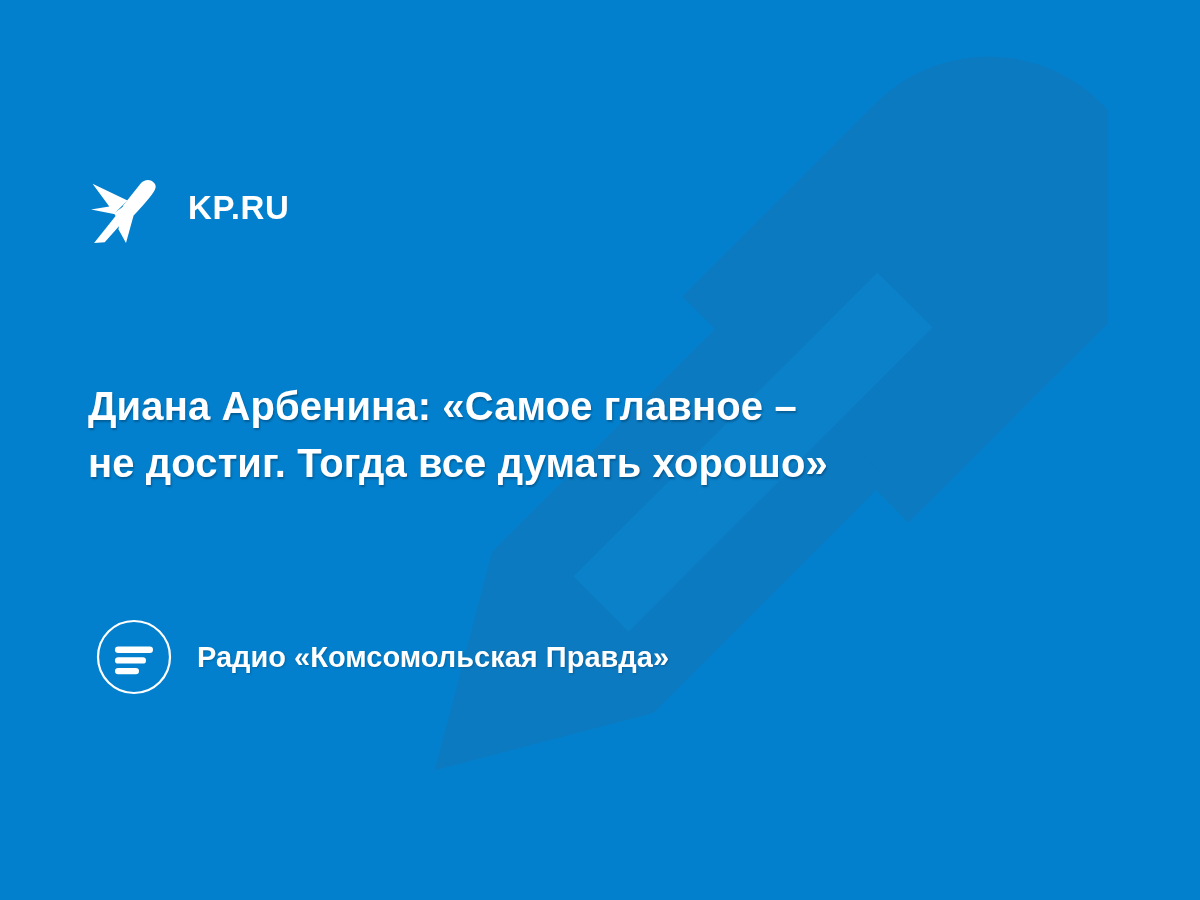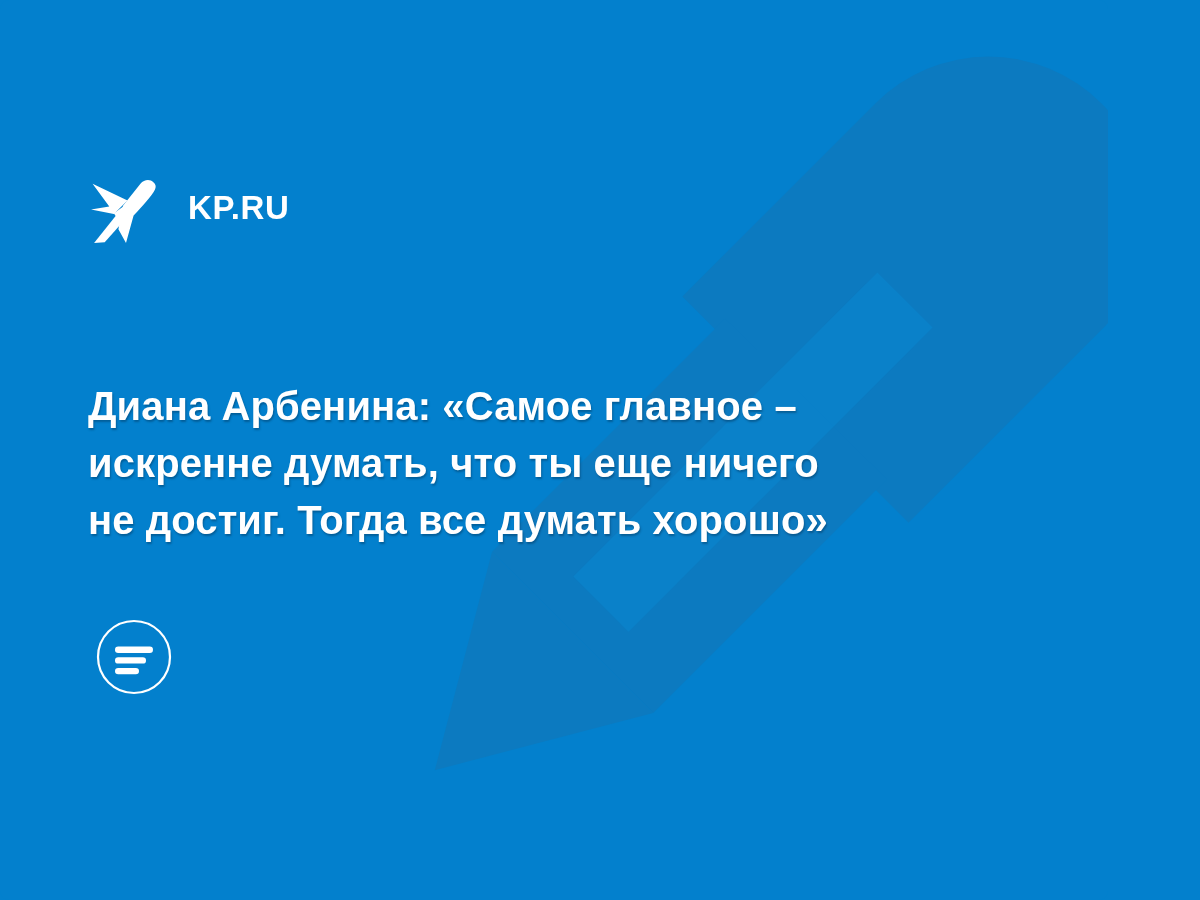--- a/index.html
+++ b/index.html
@@ -143,28 +143,28 @@
         <path d="M8 96 L40 56 L46 68 L22 95 Z"></path>
 
         <path d="M34 57 L52 44 L44 72 Z"></path>
       </g>
     </svg>
     <span class="brand-name">KP.RU</span>
   </div>
 
   <h1 class="headline">
     <span class="headline-line">Диана Арбенина: «Самое главное –</span>
-    <span class="headline-line">искренне думать, что ты еще ничего</span>
     <span class="headline-line">не достиг. Тогда все думать хорошо»</span>
   </h1>
 
   <div class="category">
     <span class="category-badge">
       <svg viewBox="0 0 76 76" xmlns="http://www.w3.org/2000/svg" aria-hidden="true">
         <circle cx="38" cy="38" r="36" fill="none" stroke="#ffffff" stroke-width="2.2"></circle>
         <rect x="19" y="27.5" width="38" height="6.4" rx="3.2" fill="#ffffff"></rect>
         <rect x="19" y="38.2" width="31" height="6.4" rx="3.2" fill="#ffffff"></rect>
         <rect x="19" y="48.9" width="24" height="6.4" rx="3.2" fill="#ffffff"></rect>
       </svg>
     </span>
+    <span class="category-label">Радио «Комсомольская Правда»</span>
   </div>
 
 </div>
 
 </body></html>

